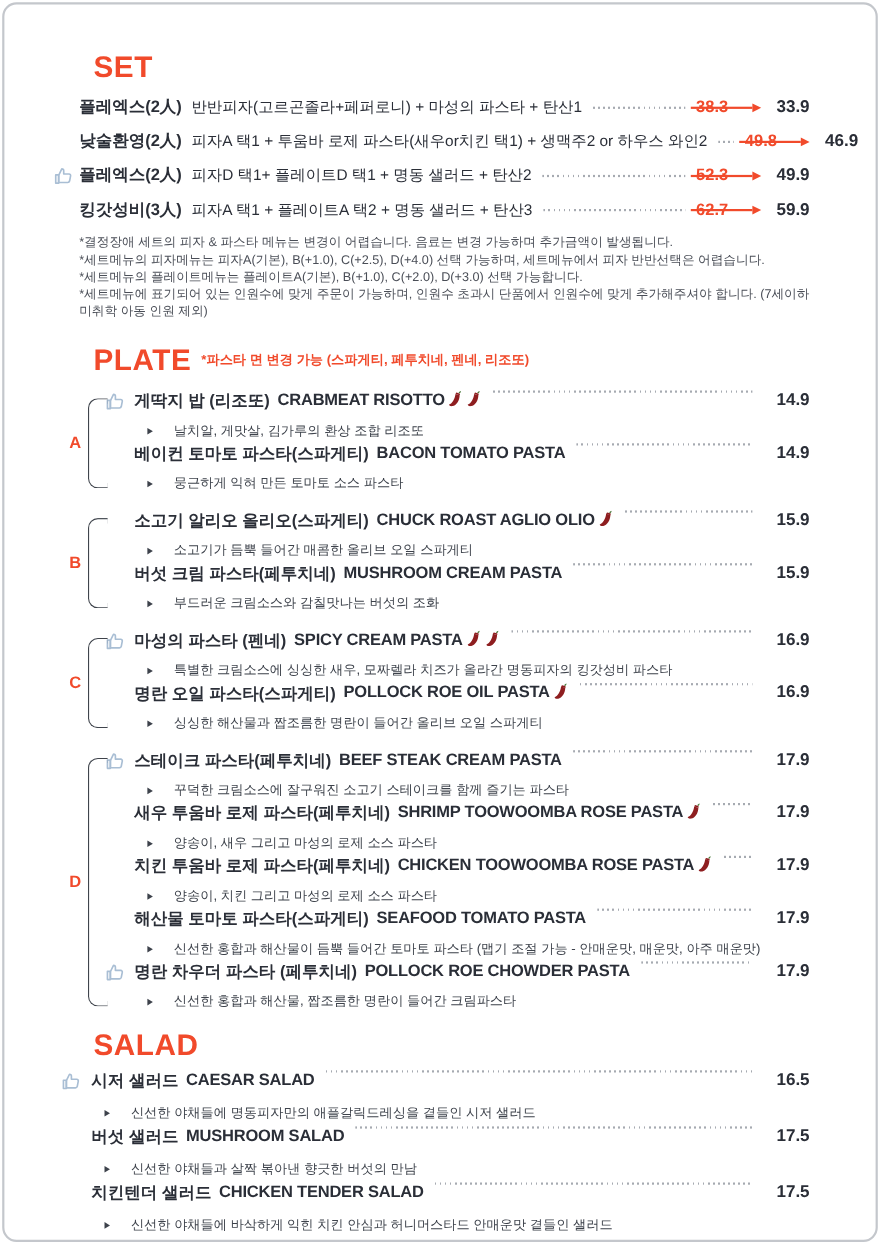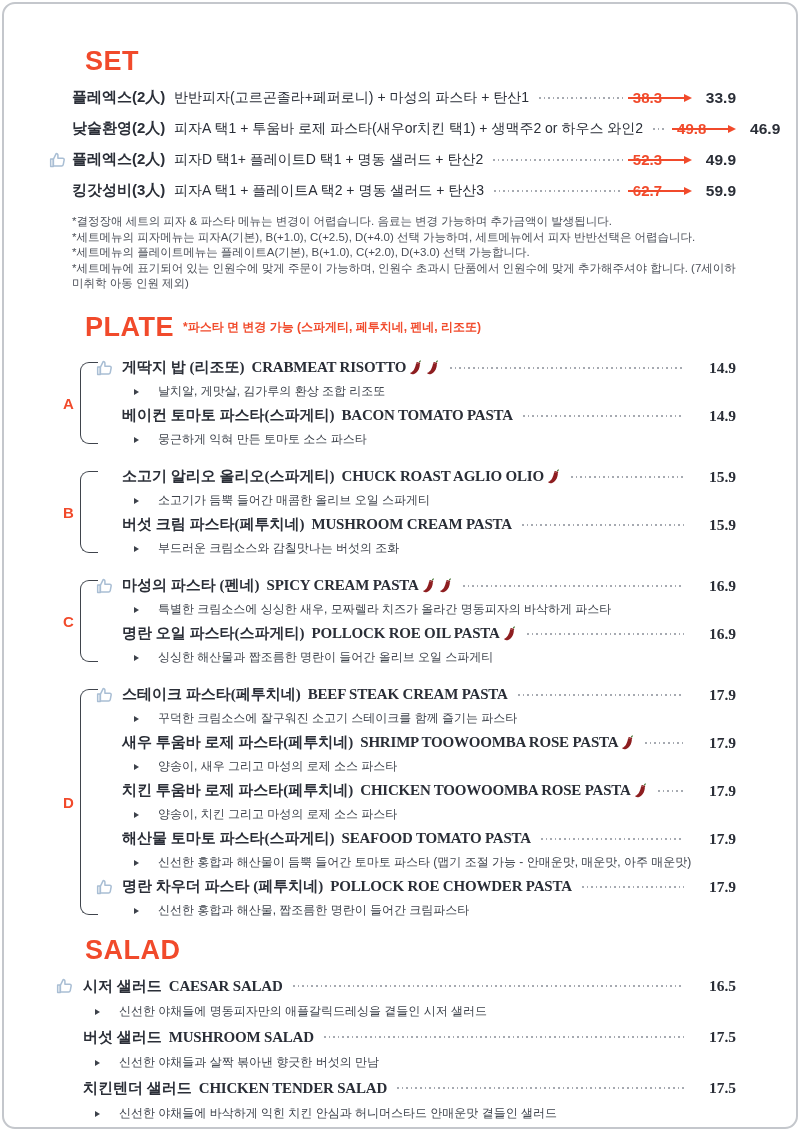--- a/index.html
+++ b/index.html
@@ -42,21 +42,21 @@
   .note{font-size:11.5px;line-height:15.6px;color:var(--note);}
 
   
   .sec-plate{padding:0 64px 0 60px;margin-top:20px;}
   .sec-plate .heading{margin-left:25px;margin-bottom:10px;}
   .plate-group{position:relative;padding-left:35px;margin-bottom:13px;}
   .bracket{position:absolute;left:20px;top:7px;bottom:7px;width:18px;
     border:1.7px solid var(--bracket);border-right:0;border-radius:9px 0 0 9px;}
   .bracket-label{position:absolute;left:2px;top:50%;transform:translateY(-50%);
     color:var(--accent);font-weight:800;font-size:15px;background:#fff;padding:3px 1px;}
-  .item-title{display:flex;align-items:center;height:26px;font-family:Liberation Serif, serif;}
+  .item-title{display:flex;align-items:flex-start;height:26px;}
   .item-title .thumb-slot{width:27px;}
   .kr{font-size:15px;font-weight:700;flex:none;white-space:nowrap;}
   .en{font-size:15px;font-weight:800;margin-left:7px;letter-spacing:-.2px;flex:none;white-space:nowrap;}
   .item-desc{display:flex;align-items:center;height:22px;margin-left:39px;font-size:12px;color:var(--desc);gap:13px;}
   .tri{width:0;height:0;border-left:5px solid var(--desc);border-top:3.5px solid transparent;border-bottom:3.5px solid transparent;margin-right:6px;flex:none;}
   .icon{display:inline-flex;align-items:center;}
   .icon.chili{margin-left:3px;}
 
   
   .sec-salad{padding:0 64px 0 55px;margin-top:12px;}
@@ -246,21 +246,21 @@
                   <path d="M14.2 3.1c.5-1.4 1.7-2.3 3.2-2.6-.1 1.5-.7 2.7-1.9 3.5z" fill="#4a7a3a"></path>
                   <path d="M11.5 2.8l3.9 1.1c.5.2.9.7.7 1.3l-.3 1.2-5.5-1.6.3-1.1c.2-.6.5-.9.9-.9z" fill="#8e1e20"></path>
                   <path d="M10.1 4.6l5.6 1.6c-.2 7.4-4.3 13.6-9.5 14.6-2.9.6-5.2-.8-4.6-2 4.4-1.6 7.5-7.3 8.5-14.2z" fill="#8e1e20"></path>
                 </svg>
               </span>
               <span class="leader"></span>
               <span class="price">16.9</span>
             </div>
             <div class="item-desc">
               <span class="tri"></span>
-              <span>특별한 크림소스에 싱싱한 새우, 모짜렐라 치즈가 올라간 명동피자의 바삭하게 파스타</span>
+              <span>특별한 크림소스에 싱싱한 새우, 모짜렐라 치즈가 올라간 명동피자의 킹갓성비 파스타</span>
             </div>
           </div>
           <div class="menu-item">
             <div class="item-title">
               <span class="thumb-slot"></span>
               <span class="kr">명란 오일 파스타(스파게티)</span>
               <span class="en">POLLOCK ROE OIL PASTA</span>
               <span class="icon chili">
                 <svg width="14" height="15" viewBox="0 0 20 22">
                   <path d="M14.2 3.1c.5-1.4 1.7-2.3 3.2-2.6-.1 1.5-.7 2.7-1.9 3.5z" fill="#4a7a3a"></path>

